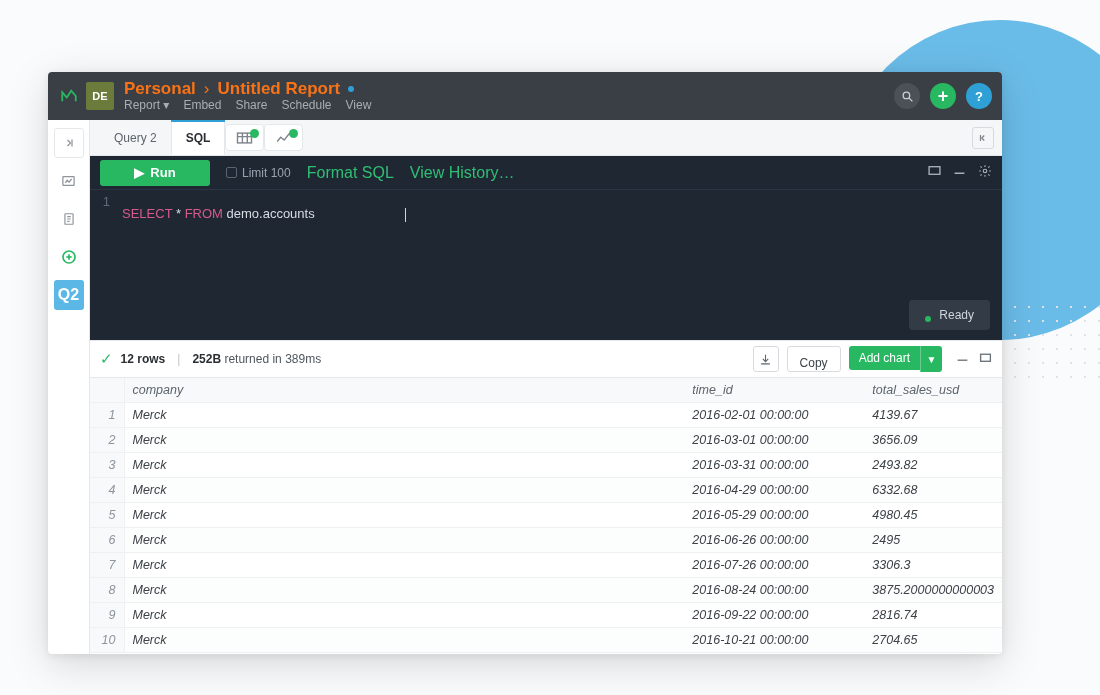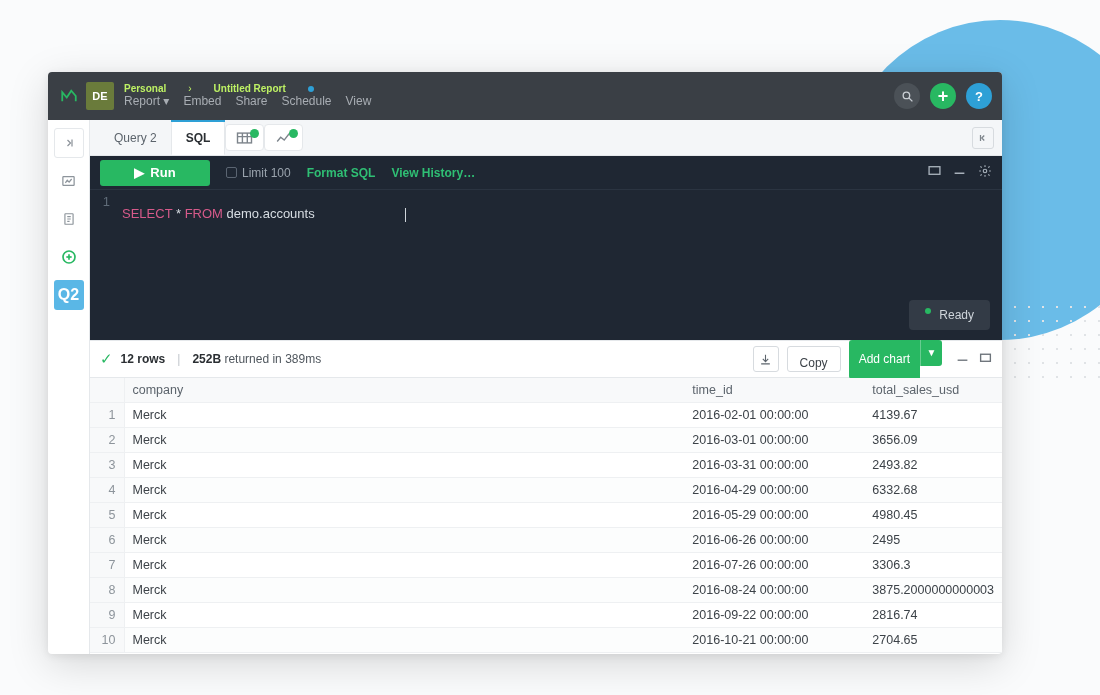--- a/index.html
+++ b/index.html
@@ -14,21 +14,21 @@
     box-shadow: 0 10px 40px rgba(0,0,0,.15), 0 2px 8px rgba(0,0,0,.08);
     display: flex; flex-direction: column; overflow: hidden; z-index: 5;
   }
   
   .topbar { height: 48px; background: #3a3f45; display: flex; align-items: center; padding: 0 10px; color: #d6d9dc; }
   .logo { width: 22px; height: 22px; display:flex; align-items:center; justify-content:center; margin-right:6px;}
   .logo svg { stroke:#28b862; }
   .de-badge { width: 28px; height: 28px; background: #6a7b3b; color:#fff; font-size:11px; font-weight:600;
               display:flex; align-items:center; justify-content:center; border-radius:2px; margin-right:10px;}
   .crumbs { display:flex; flex-direction:column; line-height:1.15; }
-  .crumb-line { display:flex; align-items:center; gap:22px; font-size:10px; color:#bef264;}
+  .crumb-line { display:flex; align-items:center; gap:8px; font-size:17px; color:#f97316;}
   .crumb-line .bold { font-weight:600; }
   .crumb-dot { width:6px; height:6px; border-radius:50%; background:#2ea0d6; display:inline-block;}
   .menu-line { display:flex; gap:14px; font-size:12px; color:#a8adb3; margin-top:0;}
   .menu-line span { cursor:pointer; }
   .topbar-right { margin-left:auto; display:flex; gap:10px; align-items:center;}
   .circ-btn { width:26px; height:26px; border-radius:50%; display:flex; align-items:center; justify-content:center; cursor:pointer;}
   .circ-btn.dark { background:#4b5157; color:#c9ced3; font-size:13px;}
   .circ-btn.green { background:#28b862; color:#fff; font-size:18px; font-weight:600;}
   .circ-btn.blue { background:#2ea0d6; color:#fff; font-size:13px; font-weight:600;}
   
@@ -48,47 +48,47 @@
   .tab.icon { background:#fff; border:1px solid #e5e8eb; border-radius:4px; margin:4px 0; padding:0 10px; cursor:pointer; position:relative;}
   .tiny-plus { position:absolute; top:4px; right:4px; width:9px; height:9px; border-radius:50%; background:#28b862;}
   .tabs-right { margin-left:auto; display:flex; align-items:center; padding-right:8px;}
   .collapse-right { width:22px; height:22px; border:1px solid #d7dbdf; border-radius:3px; display:flex; align-items:center; justify-content:center; color:#7d848b; cursor:pointer; font-size:12px;}
   
   .editor { background:#1f2733; display:flex; flex-direction:column; }
   .editor-toolbar { height:34px; display:flex; align-items:center; padding:0 10px; gap:16px; border-bottom:1px solid #2b3441;}
   .run-btn { background:#28b862; color:#fff; border:none; height:26px; width:110px; border-radius:3px; font-size:13px; font-weight:600; display:flex; align-items:center; justify-content:center; gap:6px; cursor:pointer;}
   .limit { display:flex; align-items:center; gap:5px; color:#9aa3ad; font-size:12px;}
   .limit .box { width:11px; height:11px; border:1px solid #5b6572; border-radius:2px;}
-  .link-green { color:#2fbf74; font-size:12px; cursor:pointer;font-weight:bold;}
+  .link-green { color:#2fbf74; font-size:16px; cursor:pointer;}
   .editor-right { margin-left:auto; display:flex; gap:12px; color:#a7b0ba;}
   .ed-ico { cursor:pointer; font-size:13px;}
   .code-area { display:flex; font-family: Menlo, Consolas, monospace; font-size:13px; min-height:150px; position:relative;}
   .gutter { width:28px; text-align:right; padding:4px 8px 0 0; color:#5f6b78; background:#1f2733;}
   .code { flex:1; padding:4px 0 0 4px; color:#d7dde3;margin-top:12px;}
   .kw-select { color:#d65a8a;}
   .kw-from { color:#d65a8a;}
   .caret { display:inline-block; width:1px; height:14px; background:#cfd5db; vertical-align:middle; margin-left:90px;}
-  .ready { position:absolute; right:12px; bottom:10px; background:#333b46; color:#cfd5db; font-size:12px; padding:8px 16px; border-radius:4px; display:flex; align-items:flex-start; gap:8px;}
+  .ready { position:absolute; right:12px; bottom:10px; background:#333b46; color:#cfd5db; font-size:12px; padding:8px 16px; border-radius:4px; display:flex; align-items:flex-end; gap:8px;}
   .ready .dot { width:6px; height:6px; border-radius:50%; background:#28b862;}
   
   .results-head { height:38px; display:flex; align-items:center; padding:0 10px; border-top:1px solid #e5e8eb; border-bottom:1px solid #e5e8eb; gap:8px; font-size:12px; color:#4f565d;}
   .check { color:#28b862; font-size:15px;}
   .rh-bold { font-weight:700; color:#2b2f33;}
   .rh-sep { color:#c2c7cc; margin:0 4px;}
   .rh-right { margin-left:auto; display:flex; align-items:center; gap:8px;}
   .btn-outline { border:1px solid #d7dbdf; background:#fff; border-radius:3px; height:26px; padding:9px 12px; font-size:12px; color:#3c4248; cursor:pointer;}
   .dl-ico { width:26px; height:26px; border:1px solid #d7dbdf; border-radius:3px; display:flex; align-items:center; justify-content:center; cursor:pointer; color:#5c646c;}
   .add-chart { display:flex;}
-  .add-chart .main-b { background:#28b862; color:#fff; border:none; height:39px; padding:0 10px; border-radius:3px 0 0 3px; font-size:12px; cursor:pointer;}
+  .add-chart .main-b { background:#28b862; color:#fff; border:none; height:24px; padding:0 10px; border-radius:3px 0 0 3px; font-size:12px; cursor:pointer;}
   .add-chart .dd { background:#28b862; color:#fff; border:none; border-left:1px solid rgba(255,255,255,.3); height:26px; width:22px; border-radius:0 3px 3px 0; cursor:pointer; font-size:10px;}
   .win-icons { display:flex; gap:10px; color:#6c737a; margin-left:6px;}
   .win-icons span { cursor:pointer;}
   
   .tbl { flex:1; overflow:auto; font-size:12.5px; color:#3c4248;}
-  table { border-collapse:collapse; width:100%;}
+  table { border-collapse:collapse; width:100%;font-style:italic;}
   th, td { border-bottom:1px solid #eef0f2; padding:5px 8px; height:22px; text-align:left; white-space:nowrap;}
   th { background:#f8f9fa; font-weight:500; color:#5c646c;}
   td.rn, th.rn { width:34px; text-align:right; color:#8d949b; background:#f8f9fa; border-right:1px solid #eef0f2;}
   td.num, th.num { text-align:left;}
   tr:nth-child(even) td:not(.rn) { background:#fcfdfd;}
 </style>
 </head>
 <body>
 
 <div class="bg-circle"></div>

